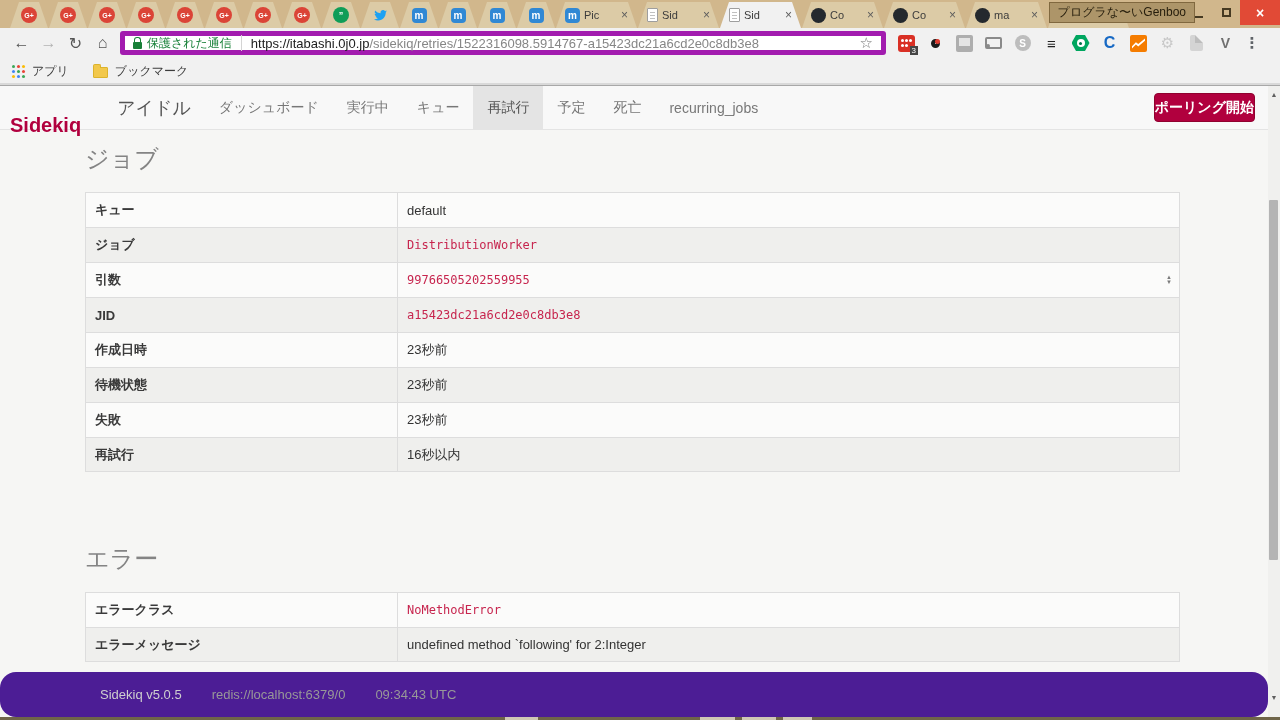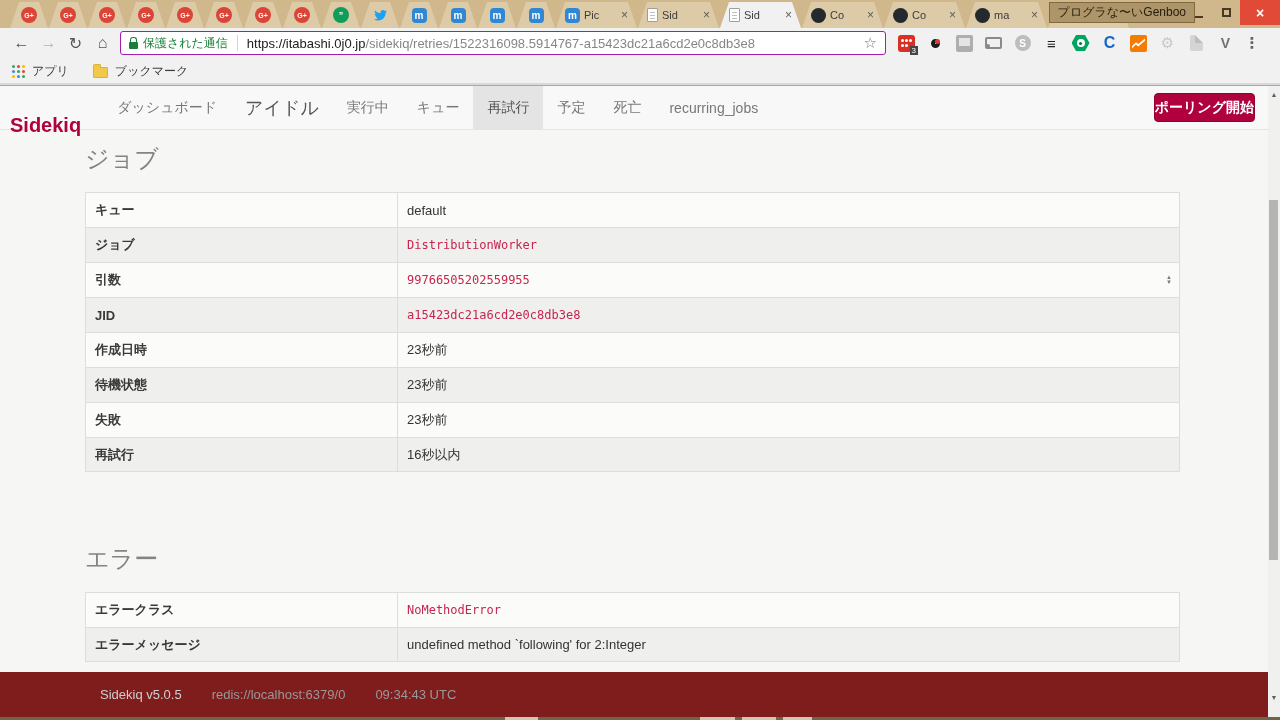--- a/index.html
+++ b/index.html
@@ -34,21 +34,21 @@
   .win-btn { width:28px; height:25px; display:flex; align-items:center; justify-content:center; }
   .min-glyph { width:10px; height:2px; background:#463a22; margin-top:8px; }
   .restore-glyph { width:9px; height:9px; border:2px solid #463a22; }
   .win-close { width:40px; height:25px; background:#e14a36; color:#fff; font-size:14px; font-weight:bold;
                display:flex; align-items:center; justify-content:center; }
 
   
   .toolbar { height:30px; background:#f1f1f1; display:flex; align-items:center; padding:0 8px; }
   .tb-btn { width:27px; height:26px; display:flex; align-items:center; justify-content:center; font-size:16px; color:#555; flex:none; }
   .tb-btn.disabled { color:#b3b3b3; }
-  .omnibox { width:766px; height:24px; background:#fff; border:1px solid #a21caf; border-radius:3px;
+  .omnibox { width:766px; height:24px; background:#fff; border:5px solid #a21caf; border-radius:3px;
              display:flex; align-items:center; padding:0 8px; margin-left:4px; flex:none; }
   .omni-secure { color:#188038; font-size:12px; display:flex; align-items:center; gap:5px; flex:none; }
   .lock { width:9px; height:7px; background:#188038; border-radius:1px; position:relative; margin-top:4px; }
   .lock::before { content:""; position:absolute; top:-5px; left:1px; width:5px; height:6px;
                   border:1.5px solid #188038; border-bottom:none; border-radius:3px 3px 0 0; }
   .omni-sep { width:1px; height:16px; background:#d4d4d4; margin:0 9px; flex:none; }
   .omni-url { font-size:13px; color:#202020; white-space:nowrap; overflow:hidden; }
   .omni-url .path { color:#868686; }
   .omni-star { margin-left:auto; color:#767676; font-size:15px; }
   .ext-row { display:flex; align-items:center; margin-left:6px; }
@@ -116,22 +116,22 @@
   .code { font-family:"DejaVu Sans Mono","Liberation Mono",monospace; font-size:12px; color:#c7254e; }
   .spinner { position:absolute; right:7px; top:50%; transform:translateY(-50%); display:flex; flex-direction:column;
              align-items:center; color:#7a7a7a; }
   .spinner span { font-size:6px; line-height:5px; }
 
   .btnrow { margin-top:20px; display:flex; gap:8px; }
   .btn { font-size:14px; padding:7px 13px; border-radius:4px; display:inline-flex; align-items:center; }
   .btn-default { background:#f3f3f1; border:1px solid #b9b9b9; color:#333; }
   .btn-danger { background:#b1003e; border:1px solid #92002f; color:#fff; font-weight:bold; }
 
-  .footer { position:absolute; left:0; right:12px; bottom:0; height:45px; background:#7f1d1d; display:flex;
-            align-items:center; gap:30px; padding-left:100px; }
+  .footer { position:absolute; left:0; right:12px; bottom:0; height:45px; background:#4c1d95; display:flex;
+            align-items:center; gap:30px; padding-left:100px;border-radius:16px; }
   .footer span { font-size:13px; color:#989898; }
   .footer span:first-child { color:#cfcfcf; }
 
   .scrollbar { position:absolute; top:0; right:0; bottom:0; width:12px; background:#f0f0ee; z-index:5; }
   .sb-arrow { position:absolute; left:0; width:12px; height:12px; display:flex; align-items:center; justify-content:center;
               font-size:7px; color:#606060; }
   .sb-arrow.up { top:2px; } .sb-arrow.down { bottom:14px; }
   .sb-thumb { position:absolute; top:114px; height:360px; width:9px; left:1px; background:#b4b4b4; border-radius:1px; }
 
   .bottomstrip { height:3px; background:#6f6549; position:relative; }
@@ -339,25 +339,25 @@
   <div class="bm-item">
     <span class="folder"></span>
     <span>ブックマーク</span>
   </div>
 </div>
 
 <div class="page">
   <div class="navbar">
     <div class="brand">Sidekiq</div>
     <div style="display:flex;align-items:stretch;">
-        <div class="nav-item">
-          <span>ダッシュボード</span>
-        </div>
         <div class="nav-item nav-lg">
           <span>アイドル</span>
+        </div>
+        <div class="nav-item">
+          <span>ダッシュボード</span>
         </div>
         <div class="nav-item">
           <span>実行中</span>
         </div>
         <div class="nav-item">
           <span>キュー</span>
         </div>
         <div class="nav-item active">
           <span>再試行</span>
         </div>

